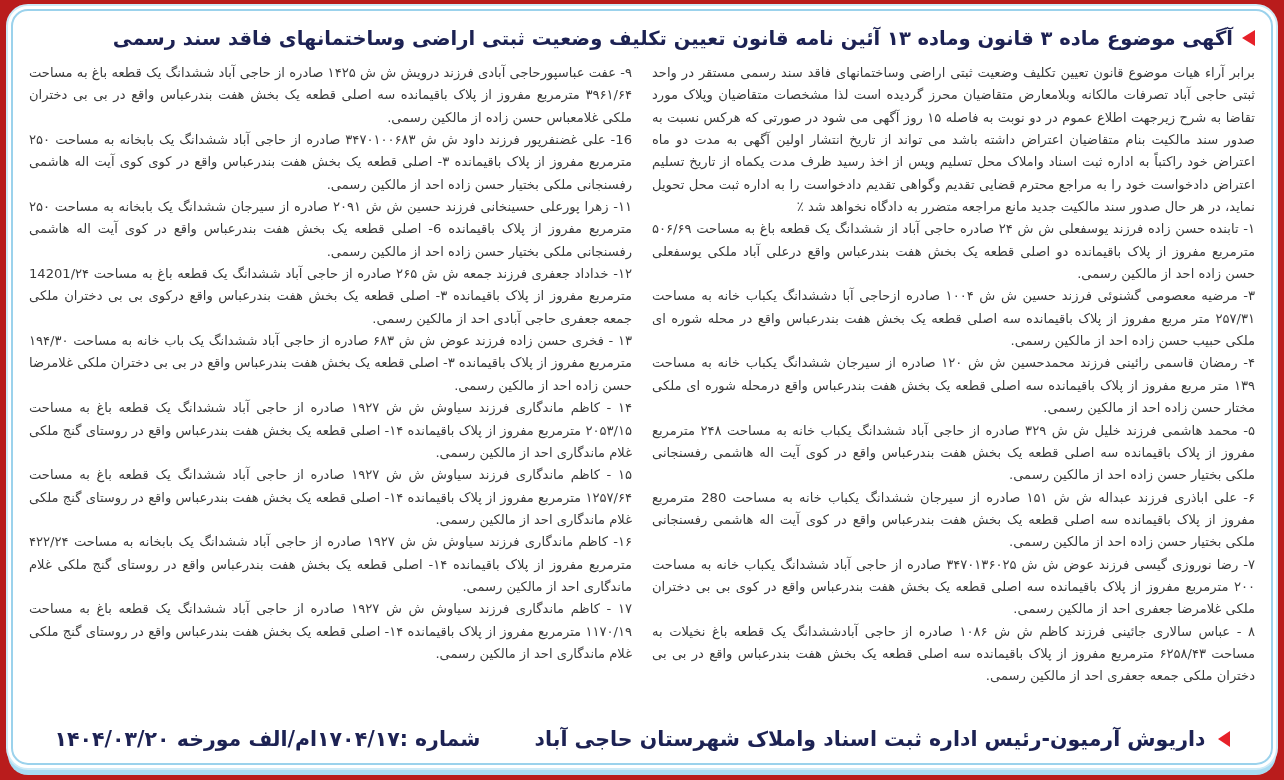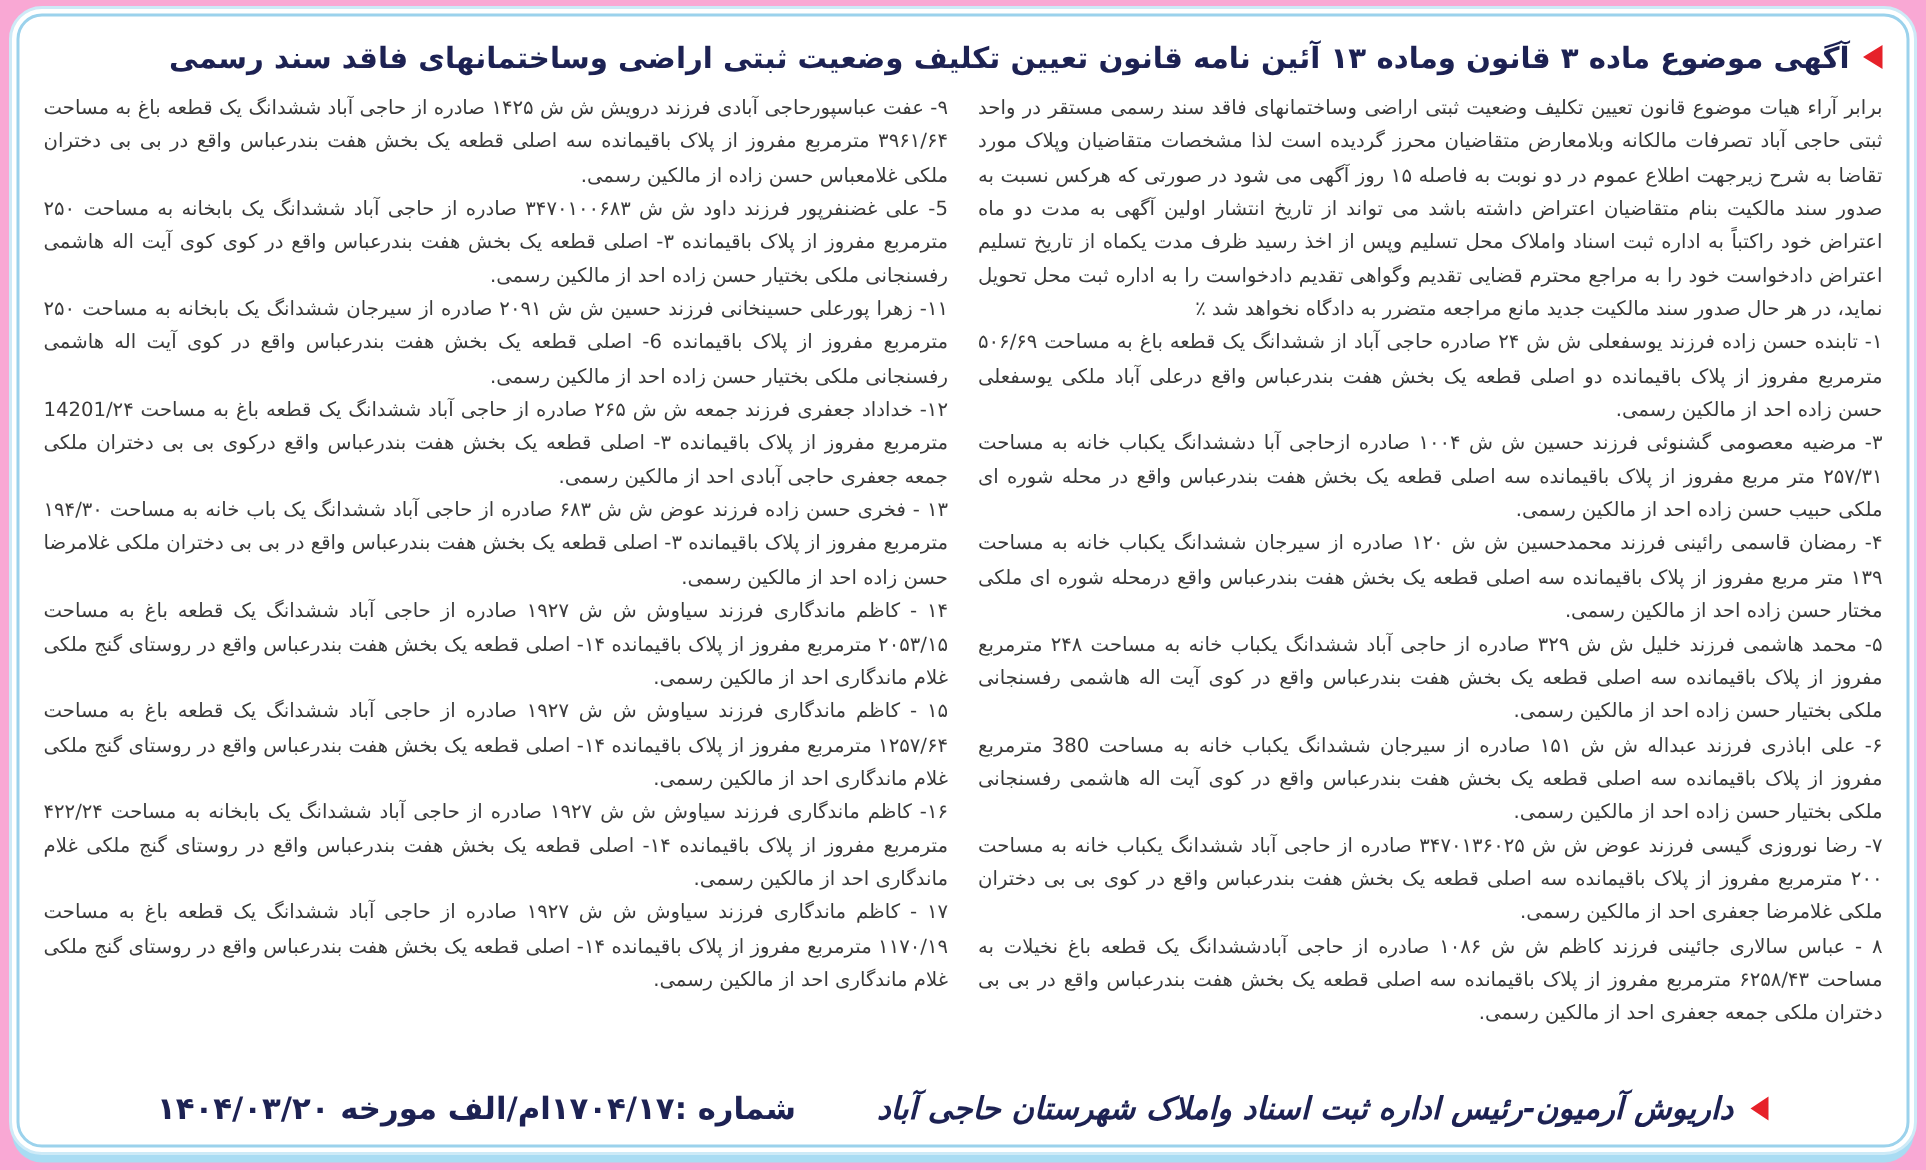--- a/index.html
+++ b/index.html
@@ -1,18 +1,18 @@
 <!DOCTYPE html>
 <html lang="fa" dir="rtl"><head>
 <meta charset="utf-8">
 <style>
   html,body{margin:0;padding:0;background:#ffffff;}
   .page{
     width:1284px;height:780px;position:relative;overflow:hidden;
-    background:#f9a8d4;font-family:"DejaVu Sans",sans-serif;
+    background:#b91c1c;font-family:"DejaVu Sans",sans-serif;
   }
   .frame-outer{
     position:absolute;left:6px;right:6px;top:4px;bottom:10px;
     border:2px solid #cdeaf7;border-radius:22px;padding:3px;
     box-shadow:0 7px 0 -2px #a9dcf3;
     box-sizing:border-box;background:#ffffff;
   }
   .frame-inner{
     height:100%;box-sizing:border-box;
     border:2px solid #9bd2ec;border-radius:17px;
@@ -40,46 +40,46 @@
     direction:rtl;text-align:justify;
     font-size:13.1px;line-height:22.35px;color:#3b3b3b;
   }
   .entry{margin:0;padding:0;}
   .notice-footer{
     flex:0 0 auto;height:44px;display:flex;align-items:center;justify-content:center;
     gap:12px;font-weight:bold;color:#1d2253;font-size:20.5px;direction:rtl;
   }
   .red-tri.small{border-top-width:8px;border-bottom-width:8px;border-right-width:12px;}
   .footer-number{margin-right:42px;white-space:nowrap;text-align:right;}
-  .footer-signature{white-space:nowrap;font-style:italic;}
+  .footer-signature{white-space:nowrap;}
 </style>
 </head>
 <body>
 
 <div class="page">
   <div class="frame-outer">
     <div class="frame-inner">
 
       <div class="notice-header">
         <span class="red-tri"></span>
         <h1 class="notice-title">آگهی موضوع ماده ۳ قانون وماده ۱۳ آئین نامه قانون تعیین تکلیف وضعیت ثبتی اراضی وساختمانهای فاقد سند رسمی</h1>
         <span class="title-line"></span>
       </div>
 
       <div class="notice-body">
         <p class="entry">برابر آراء هیات موضوع قانون تعیین تکلیف وضعیت ثبتی اراضی وساختمانهای فاقد سند رسمی مستقر در واحد ثبتی حاجی آباد تصرفات مالکانه وبلامعارض متقاضیان محرز گردیده است لذا مشخصات متقاضیان وپلاک مورد تقاضا به شرح زیرجهت اطلاع عموم در دو نوبت به فاصله ۱۵ روز آگهی می شود در صورتی که هرکس نسبت به صدور سند مالکیت بنام متقاضیان اعتراض داشته باشد می تواند از تاریخ انتشار اولین آگهی به مدت دو ماه اعتراض خود راکتباً به اداره ثبت اسناد واملاک محل تسلیم وپس از اخذ رسید ظرف مدت یکماه از تاریخ تسلیم اعتراض دادخواست خود را به مراجع محترم قضایی تقدیم وگواهی تقدیم دادخواست را به اداره ثبت محل تحویل نماید، در هر حال صدور سند مالکیت جدید مانع مراجعه متضرر به دادگاه نخواهد شد ٪</p>
         <p class="entry">۱- تابنده حسن زاده فرزند یوسفعلی ش ش ۲۴ صادره حاجی آباد از ششدانگ یک قطعه باغ به مساحت ۵۰۶/۶۹ مترمربع مفروز از پلاک باقیمانده دو اصلی قطعه یک بخش هفت بندرعباس واقع درعلی آباد ملکی یوسفعلی حسن زاده احد از مالکین رسمی.</p>
           <p class="entry">۳- مرضیه معصومی گشنوئی فرزند حسین ش ش ۱۰۰۴ صادره ازحاجی آبا دششدانگ یکباب خانه به مساحت ۲۵۷/۳۱ متر مربع مفروز از پلاک باقیمانده سه اصلی قطعه یک بخش هفت بندرعباس واقع در محله شوره ای ملکی حبیب حسن زاده احد از مالکین رسمی.</p>
           <p class="entry">۴- رمضان قاسمی رائینی فرزند محمدحسین ش ش ۱۲۰ صادره از سیرجان ششدانگ یکباب خانه به مساحت ۱۳۹ متر مربع مفروز از پلاک باقیمانده سه اصلی قطعه یک بخش هفت بندرعباس واقع درمحله شوره ای ملکی مختار حسن زاده احد از مالکین رسمی.</p>
           <p class="entry">۵- محمد هاشمی فرزند خلیل ش ش ۳۲۹ صادره از حاجی آباد ششدانگ یکباب خانه به مساحت ۲۴۸ مترمربع مفروز از پلاک باقیمانده سه اصلی قطعه یک بخش هفت بندرعباس واقع در کوی آیت اله هاشمی رفسنجانی ملکی بختیار حسن زاده احد از مالکین رسمی.</p>
-          <p class="entry">۶- علی اباذری فرزند عبداله ش ش ۱۵۱ صادره از سیرجان ششدانگ یکباب خانه به مساحت 380 مترمربع مفروز از پلاک باقیمانده سه اصلی قطعه یک بخش هفت بندرعباس واقع در کوی آیت اله هاشمی رفسنجانی ملکی بختیار حسن زاده احد از مالکین رسمی.</p>
+          <p class="entry">۶- علی اباذری فرزند عبداله ش ش ۱۵۱ صادره از سیرجان ششدانگ یکباب خانه به مساحت 280 مترمربع مفروز از پلاک باقیمانده سه اصلی قطعه یک بخش هفت بندرعباس واقع در کوی آیت اله هاشمی رفسنجانی ملکی بختیار حسن زاده احد از مالکین رسمی.</p>
           <p class="entry">۷- رضا نوروزی گیسی فرزند عوض ش ش ۳۴۷۰۱۳۶۰۲۵ صادره از حاجی آباد ششدانگ یکباب خانه به مساحت ۲۰۰ مترمربع مفروز از پلاک باقیمانده سه اصلی قطعه یک بخش هفت بندرعباس واقع در کوی بی بی دختران ملکی غلامرضا جعفری احد از مالکین رسمی.</p>
           <p class="entry">۸ - عباس سالاری جائینی فرزند کاظم ش ش ۱۰۸۶ صادره از حاجی آبادششدانگ یک قطعه باغ نخیلات به مساحت ۶۲۵۸/۴۳ مترمربع مفروز از پلاک باقیمانده سه اصلی قطعه یک بخش هفت بندرعباس واقع در بی بی دختران ملکی جمعه جعفری احد از مالکین رسمی.</p>
           <p class="entry">۹- عفت عباسپورحاجی آبادی فرزند درویش ش ش ۱۴۲۵ صادره از حاجی آباد ششدانگ یک قطعه باغ به مساحت ۳۹۶۱/۶۴ مترمربع مفروز از پلاک باقیمانده سه اصلی قطعه یک بخش هفت بندرعباس واقع در بی بی دختران ملکی غلامعباس حسن زاده از مالکین رسمی.</p>
-          <p class="entry">5- علی غضنفرپور فرزند داود ش ش ۳۴۷۰۱۰۰۶۸۳ صادره از حاجی آباد ششدانگ یک بابخانه به مساحت ۲۵۰ مترمربع مفروز از پلاک باقیمانده ۳- اصلی قطعه یک بخش هفت بندرعباس واقع در کوی کوی آیت اله هاشمی رفسنجانی ملکی بختیار حسن زاده احد از مالکین رسمی.</p>
+          <p class="entry">16- علی غضنفرپور فرزند داود ش ش ۳۴۷۰۱۰۰۶۸۳ صادره از حاجی آباد ششدانگ یک بابخانه به مساحت ۲۵۰ مترمربع مفروز از پلاک باقیمانده ۳- اصلی قطعه یک بخش هفت بندرعباس واقع در کوی کوی آیت اله هاشمی رفسنجانی ملکی بختیار حسن زاده احد از مالکین رسمی.</p>
           <p class="entry">۱۱- زهرا پورعلی حسینخانی فرزند حسین ش ش ۲۰۹۱ صادره از سیرجان ششدانگ یک بابخانه به مساحت ۲۵۰ مترمربع مفروز از پلاک باقیمانده 6- اصلی قطعه یک بخش هفت بندرعباس واقع در کوی آیت اله هاشمی رفسنجانی ملکی بختیار حسن زاده احد از مالکین رسمی.</p>
           <p class="entry">۱۲- خداداد جعفری فرزند جمعه ش ش ۲۶۵ صادره از حاجی آباد ششدانگ یک قطعه باغ به مساحت 14201/۲۴ مترمربع مفروز از پلاک باقیمانده ۳- اصلی قطعه یک بخش هفت بندرعباس واقع درکوی بی بی دختران ملکی جمعه جعفری حاجی آبادی احد از مالکین رسمی.</p>
           <p class="entry">۱۳ - فخری حسن زاده فرزند عوض ش ش ۶۸۳ صادره از حاجی آباد ششدانگ یک باب خانه به مساحت ۱۹۴/۳۰ مترمربع مفروز از پلاک باقیمانده ۳- اصلی قطعه یک بخش هفت بندرعباس واقع در بی بی دختران ملکی غلامرضا حسن زاده احد از مالکین رسمی.</p>
           <p class="entry">۱۴ - کاظم ماندگاری فرزند سیاوش ش ش ۱۹۲۷ صادره از حاجی آباد ششدانگ یک قطعه باغ به مساحت ۲۰۵۳/۱۵ مترمربع مفروز از پلاک باقیمانده ۱۴- اصلی قطعه یک بخش هفت بندرعباس واقع در روستای گنج ملکی غلام ماندگاری احد از مالکین رسمی.</p>
           <p class="entry">۱۵ - کاظم ماندگاری فرزند سیاوش ش ش ۱۹۲۷ صادره از حاجی آباد ششدانگ یک قطعه باغ به مساحت ۱۲۵۷/۶۴ مترمربع مفروز از پلاک باقیمانده ۱۴- اصلی قطعه یک بخش هفت بندرعباس واقع در روستای گنج ملکی غلام ماندگاری احد از مالکین رسمی.</p>
           <p class="entry">۱۶- کاظم ماندگاری فرزند سیاوش ش ش ۱۹۲۷ صادره از حاجی آباد ششدانگ یک بابخانه به مساحت ۴۲۲/۲۴ مترمربع مفروز از پلاک باقیمانده ۱۴- اصلی قطعه یک بخش هفت بندرعباس واقع در روستای گنج ملکی غلام ماندگاری احد از مالکین رسمی.</p>
           <p class="entry">۱۷ - کاظم ماندگاری فرزند سیاوش ش ش ۱۹۲۷ صادره از حاجی آباد ششدانگ یک قطعه باغ به مساحت ۱۱۷۰/۱۹ مترمربع مفروز از پلاک باقیمانده ۱۴- اصلی قطعه یک بخش هفت بندرعباس واقع در روستای گنج ملکی غلام ماندگاری احد از مالکین رسمی.</p>
 
       </div>
 

